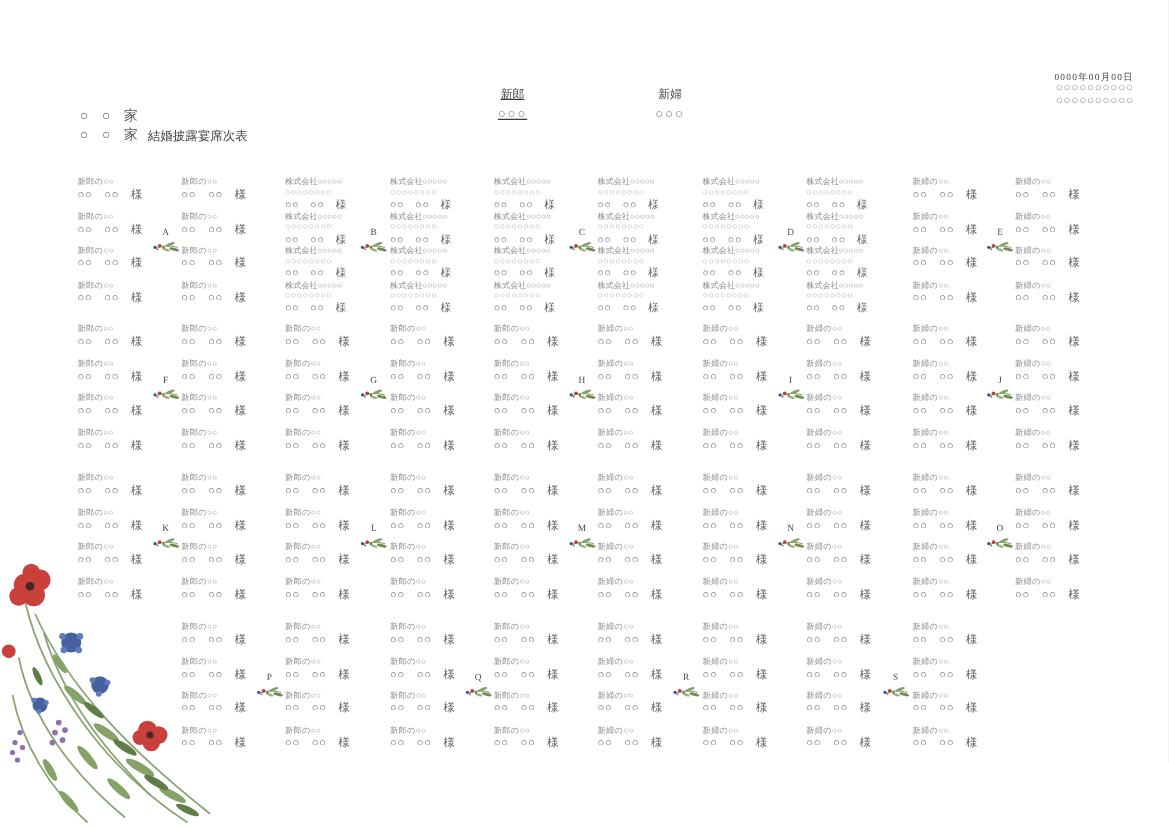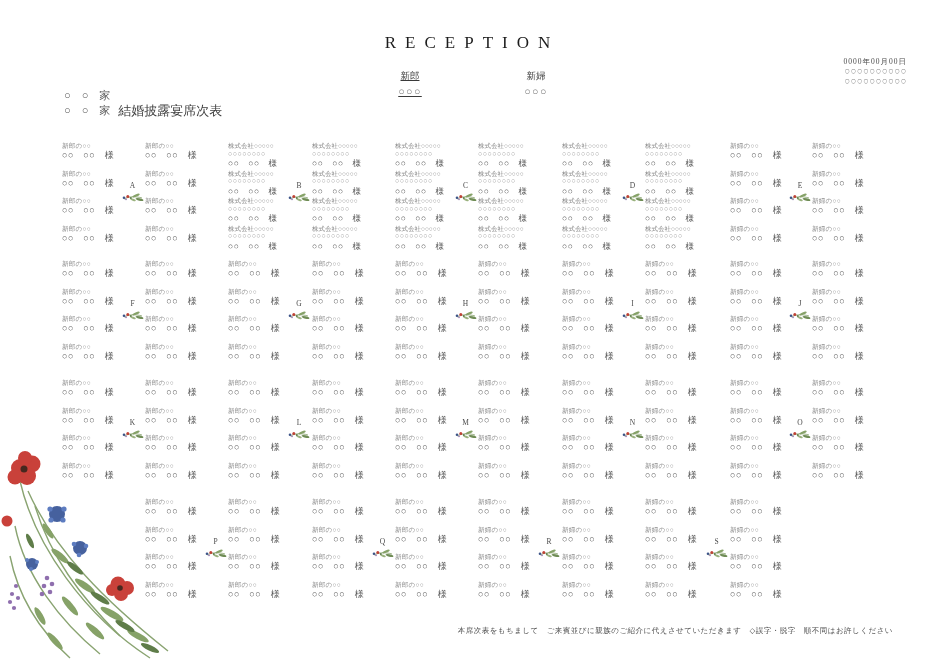--- a/index.html
+++ b/index.html
@@ -6,21 +6,21 @@
   .page{position:relative;width:935px;height:661px;background:#ffffff;margin:0 auto;
         font-family:"Liberation Serif","DejaVu Serif",serif;overflow:hidden;color:#3a3a3a;}
   
   .title{position:absolute;top:33px;left:0;right:0;text-align:center;
          font-size:17px;letter-spacing:9px;text-indent:9px;color:#1c1c1c;}
   .date-block{position:absolute;top:57px;right:28px;text-align:right;}
   .date-text{font-size:7.5px;letter-spacing:1px;color:#4a4a4a;line-height:9px;}
   .date-circles{font-size:9.5px;color:#8a8a8a;line-height:10px;letter-spacing:0.5px;}
   .family-block{position:absolute;top:85px;left:64px;display:flex;align-items:center;}
   .family-names{font-size:11px;line-height:15px;color:#555;}
-  .subtitle{font-size:13px;color:#3f3f3f;margin-left:8px;margin-top:17px;}
+  .subtitle{font-size:10px;color:#3f3f3f;margin-left:8px;margin-top:17px;}
   .person{position:absolute;text-align:center;width:56px;}
   .person .p-label{font-size:9.5px;color:#444;line-height:11px;}
   .person .p-name{font-size:10.5px;color:#777;letter-spacing:1.5px;line-height:13px;margin-top:3px;}
   .groom{left:382px;top:71px;text-decoration:underline;}
   .bride{left:508px;top:71px;}
   
   .seat-col{position:absolute;width:66px;}
   .seat{height:27.6px;overflow:visible;}
   .seat .rel{font-size:6.5px;color:#8a8a8a;line-height:8px;letter-spacing:0.3px;white-space:nowrap;}
   .seat .name{font-size:9px;color:#5a5a5a;line-height:11px;letter-spacing:0.5px;white-space:nowrap;}
@@ -33,21 +33,20 @@
   
   .footer-note{position:absolute;top:626px;right:42px;font-size:7.5px;
                letter-spacing:0.5px;color:#4a4a4a;}
   .corner-flowers{position:absolute;left:0;bottom:0;}
 </style>
 </head>
 <body>
 
 <div class="page">
 
-  <div class="title">RECEPTION</div>
 
   <div class="date-block">
     <div class="date-text">0000年00月00日</div>
     <div class="date-circles">○○○○○○○○○○</div>
     <div class="date-circles">○○○○○○○○○○</div>
   </div>
 
   <div class="family-block">
     <div class="family-names">
       <div>○　○　家</div>
@@ -1087,15 +1086,14 @@
         <circle cx="50" cy="156" r="2.3"></circle>
         <circle cx="42" cy="158" r="2.3"></circle>
       <circle cx="16" cy="150" r="2.1"></circle>
         <circle cx="12" cy="158" r="2.1"></circle>
       <circle cx="18" cy="162" r="2.1"></circle>
         <circle cx="10" cy="166" r="2.1"></circle>
         <circle cx="14" cy="172" r="2.1"></circle>
     </g>
   </svg>
 
-  <div class="footer-note">本席次表をもちまして　ご来賓並びに親族のご紹介に代えさせていただきます　◇誤字・脱字　順不同はお許しください</div>
 
 </div>
 
 </body></html>

